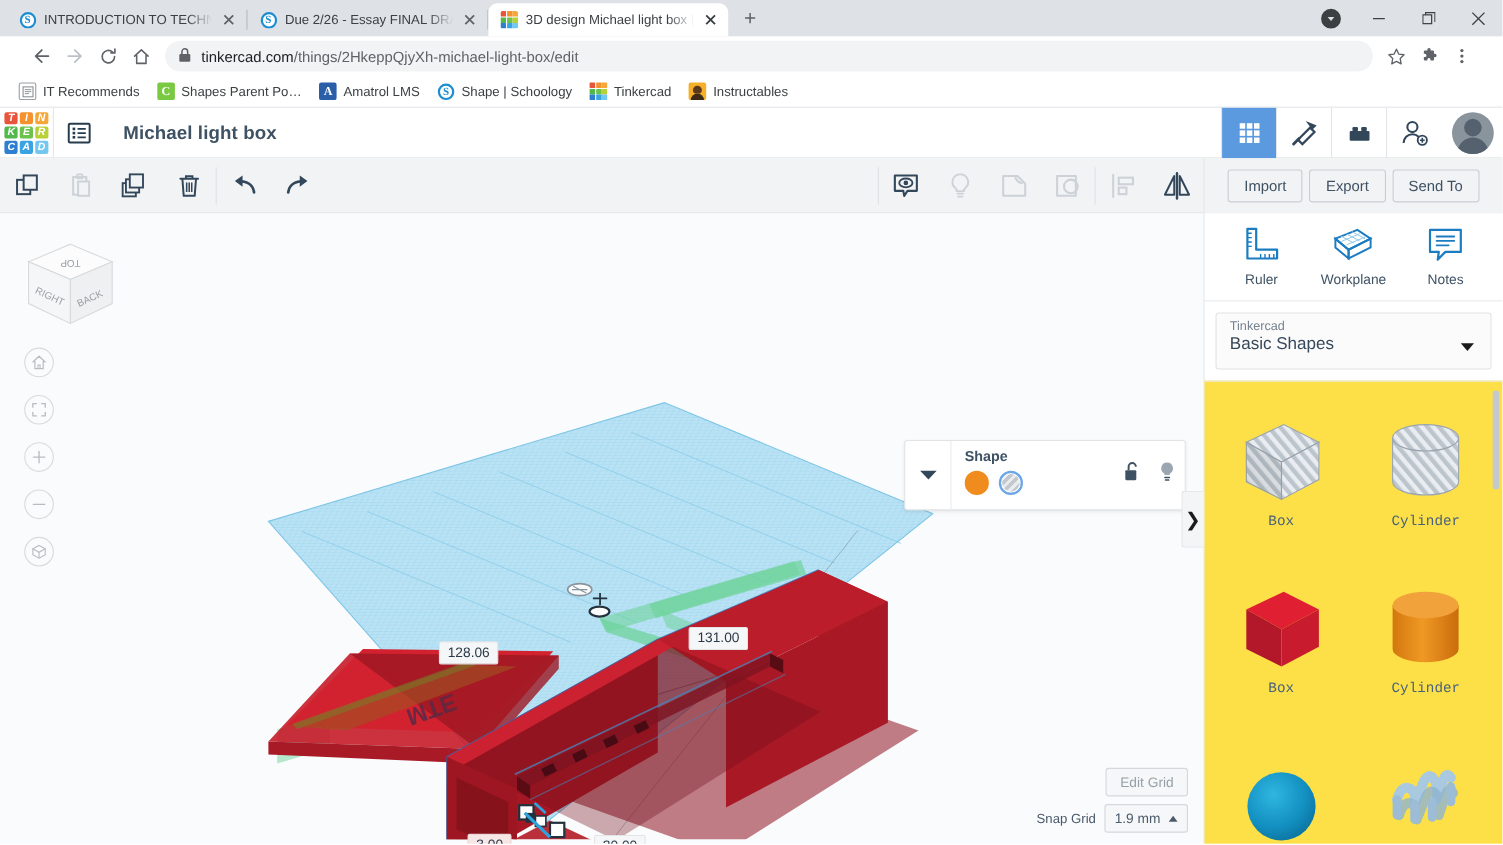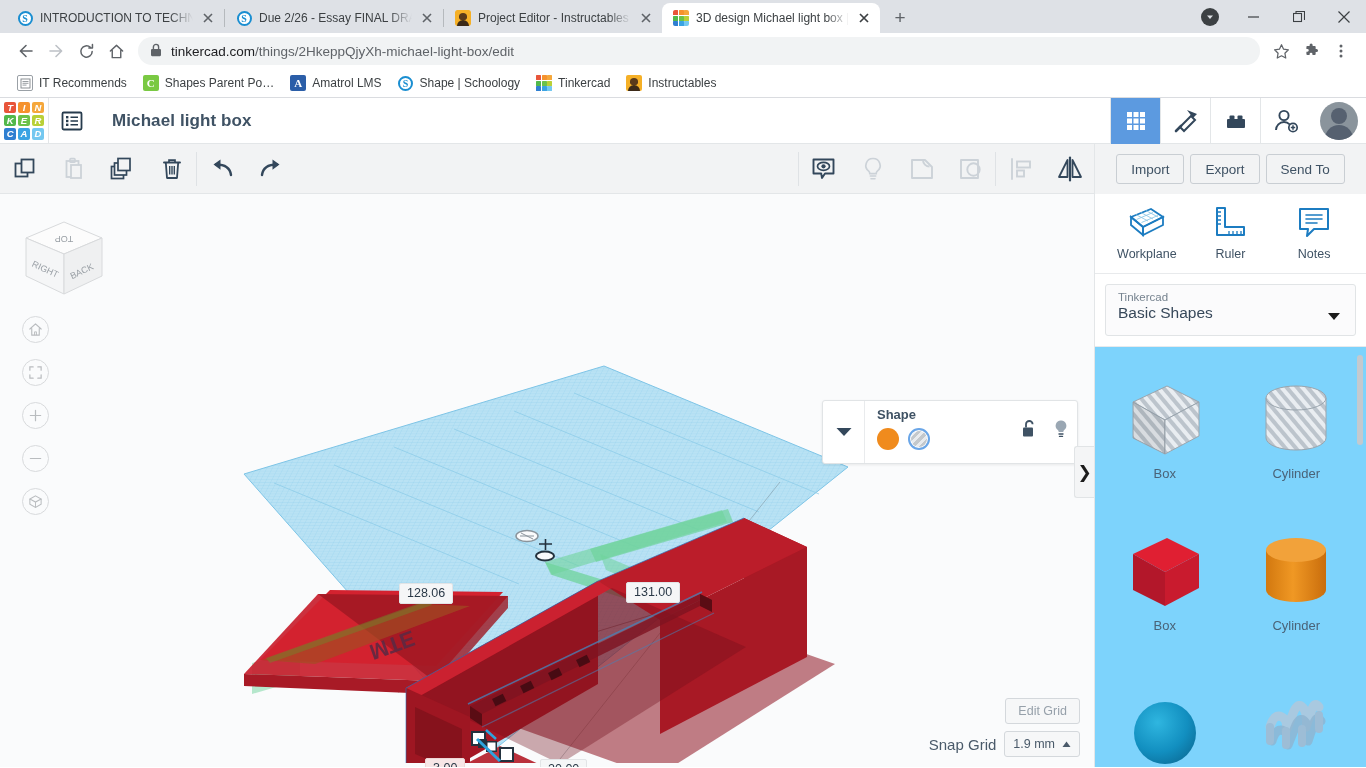--- a/index.html
+++ b/index.html
@@ -109,21 +109,21 @@
     width: 18px; height: 18px; border-radius: 50%;
     background: #3c4043; color: #dee1e6;
     display: flex; align-items: center; justify-content: center;
     font-size: 9px; margin-right: 12px;
   }
 
   .browser-toolbar {
     height: 36px;
     background: #ffffff;
     display: flex; align-items: center;
-    padding: 0 12px;
+    padding: 0 24px;
     gap: 2px;
   }
   .nav-btn {
     width: 28px; height: 28px;
     display: flex; align-items: center; justify-content: center;
     color: #5f6368; border-radius: 50%;
     font-size: 16px;
   }
   .nav-btn.disabled { color: #bdc1c6; }
   .omnibox {
@@ -332,21 +332,21 @@
     position: absolute; right: 14px; bottom: 10px;
     display: flex; flex-direction: column; align-items: flex-end; gap: 7px;
   }
   .edit-grid-btn {
     height: 26px; padding: 0 12px;
     border: 1px solid #d4d8dc; border-radius: 3px;
     background: #f6f7f8; color: #96a0aa; font-size: 12.5px;
     display:flex; align-items:center;
   }
   .snap-row { display: flex; align-items: center; gap: 8px; }
-  .snap-label { font-size: 15px; color: #4a5a6a; }
+  .snap-label { font-size: 12px; color: #4a5a6a; }
   .snap-select {
     height: 26px; padding: 0 8px;
     border: 1px solid #d4d8dc; border-radius: 3px;
     background: #f6f7f8; color: #4a5a6a; font-size: 12.5px;
     display:flex; align-items:center; gap:7px;
   }
 
   .panel-toggle {
     position: absolute; right: 0px; top: 252px;
     width: 20px; height: 52px;
@@ -381,22 +381,23 @@
     background: #fbfbfc;
     padding: 6px 12px;
     position: relative;
   }
   .sb-picker .cat { font-size: 11.5px; color: #76838f; }
   .sb-picker .val { font-size: 15.5px; color: #37485a; margin-top: 1px; }
   .sb-picker .caret { position:absolute; right: 14px; top: 22px; }
 
   .shape-grid-wrap {
     flex: 1 1 auto; overflow: hidden; position: relative;
-    background: #7dd3fc;
+    background: #fde047;
     border-top: 1px solid #e8eaec;
+    font-family: Liberation Mono, monospace;
   }
   .shape-grid {
     display: grid; grid-template-columns: 1fr 1fr;
     padding: 8px 4px 0 4px;
   }
   .shape-cell {
     height: 152px;
     display: flex; flex-direction: column;
     align-items: center; justify-content: center;
     gap: 4px;
@@ -432,31 +433,20 @@
     </span>
     <span class="tab-title">Due 2/26 - Essay FINAL DRAFT</span>
     <span class="tab-close">
       <svg width="10" height="10" viewBox="0 0 10 10">
           <path d="M1 1 L9 9 M9 1 L1 9" stroke="#5f6368" stroke-width="1.6"></path>
         </svg>
     </span>
   </div>
   <div class="tab-sep"></div>
 
-  <div class="tab inactive">
-    <span class="tab-favicon">
-      <span class="fav-instructables"></span>
-    </span>
-    <span class="tab-title">Project Editor - Instructables</span>
-    <span class="tab-close">
-      <svg width="10" height="10" viewBox="0 0 10 10">
-          <path d="M1 1 L9 9 M9 1 L1 9" stroke="#5f6368" stroke-width="1.6"></path>
-        </svg>
-    </span>
-  </div>
 
   <div class="tab active">
     <span class="tab-favicon">
       <span class="fav-tinker" id="fav-tinker-grid">
           <i style="background: rgb(232, 85, 58); border-radius: 0.5px;"></i>
           <i style="background: rgb(245, 146, 46); border-radius: 0.5px;"></i>
           <i style="background: rgb(245, 167, 59); border-radius: 0.5px;"></i>
           <i style="background: rgb(82, 184, 75); border-radius: 0.5px;"></i>
           <i style="background: rgb(108, 194, 74); border-radius: 0.5px;"></i>
           <i style="background: rgb(185, 208, 55); border-radius: 0.5px;"></i>
@@ -923,21 +913,21 @@
         <div class="nav-circ">
           <svg width="15" height="15" viewBox="0 0 16 16">
               <path d="M8 2 L14 5.3 L8 8.6 L2 5.3 Z" fill="none" stroke="#b9bcbf" stroke-width="1.1"></path>
               <path d="M2 5.3 V11 L8 14.3 L14 11 V5.3" fill="none" stroke="#b9bcbf" stroke-width="1.1"></path>
               <path d="M8 8.6 V14.3" stroke="#b9bcbf" stroke-width="1"></path>
             </svg>
         </div>
       </div>
 
       <div class="dim-label plain" style="left:399px;top:389px">128.06</div>
-      <div class="dim-label plain" style="left:626px;top:388px">131.00</div>
+      <div class="dim-label plain" style="left:626px;top:376px">131.00</div>
       <div class="dim-label pink" style="left:425px;top:564px">3.00</div>
 
       <div class="dim-label plain" style="left:540px;top:565px">20.00</div>
 
       <div class="shape-panel">
         <div class="sp-collapse">
           <svg width="18" height="12" viewBox="0 0 18 12">
               <path d="M1.5 2 L9 10 L16.5 2 Z" fill="#33475b"></path>
             </svg>
         </div>
@@ -978,40 +968,40 @@
           </span>
         </div>
       </div>
 
       <div class="panel-toggle">❯</div>
     </div>
 
     <div class="sidebar">
       <div class="sb-tools">
         <div class="sb-tool">
+          <svg width="38" height="36" viewBox="0 0 38 36">
+            <path d="M6 3 H14 V22 H33 V30 H6 Z" fill="none" stroke="#1c7cc1" stroke-width="2" stroke-linejoin="round"></path>
+            <g stroke="#1c7cc1" stroke-width="1.3">
+              <path d="M6 7 H10 M6 11 H10 M6 15 H10 M6 19 H10"></path>
+              <path d="M18 26 V30 M22 26 V30 M26 26 V30 M30 26 V30"></path>
+            </g>
+          </svg>
+          <span class="sb-tool-label">Ruler</span>
+        </div>
+        <div class="sb-tool">
           <svg width="40" height="36" viewBox="0 0 40 36">
             <polygon points="4,12 24,4 36,12 16,22" fill="none" stroke="#1c7cc1" stroke-width="1.8"></polygon>
             <g stroke="#8fc8e6" stroke-width="0.9">
               <path d="M9,9.6 L21,16 M14,7.6 L26,14 M19,5.6 L31,12"></path>
               <path d="M9.5,14.5 L26,7.5 M14.5,17.5 L31,10.5"></path>
             </g>
             <polygon points="4,12 16,22 16,30 4,20" fill="none" stroke="#1c7cc1" stroke-width="1.8"></polygon>
             <polygon points="16,22 36,12 36,20 16,30" fill="none" stroke="#1c7cc1" stroke-width="1.8"></polygon>
           </svg>
           <span class="sb-tool-label">Workplane</span>
-        </div>
-        <div class="sb-tool">
-          <svg width="38" height="36" viewBox="0 0 38 36">
-            <path d="M6 3 H14 V22 H33 V30 H6 Z" fill="none" stroke="#1c7cc1" stroke-width="2" stroke-linejoin="round"></path>
-            <g stroke="#1c7cc1" stroke-width="1.3">
-              <path d="M6 7 H10 M6 11 H10 M6 15 H10 M6 19 H10"></path>
-              <path d="M18 26 V30 M22 26 V30 M26 26 V30 M30 26 V30"></path>
-            </g>
-          </svg>
-          <span class="sb-tool-label">Ruler</span>
         </div>
         <div class="sb-tool">
           <svg width="36" height="36" viewBox="0 0 36 36">
             <path d="M4 4 H32 V24 H18 L11 31 L12 24 H4 Z" fill="none" stroke="#1c7cc1" stroke-width="2" stroke-linejoin="round"></path>
             <g stroke="#1c7cc1" stroke-width="1.6" stroke-linecap="round">
               <path d="M10 10 H26 M10 14 H26 M10 18 H21"></path>
             </g>
           </svg>
           <span class="sb-tool-label">Notes</span>
         </div>

